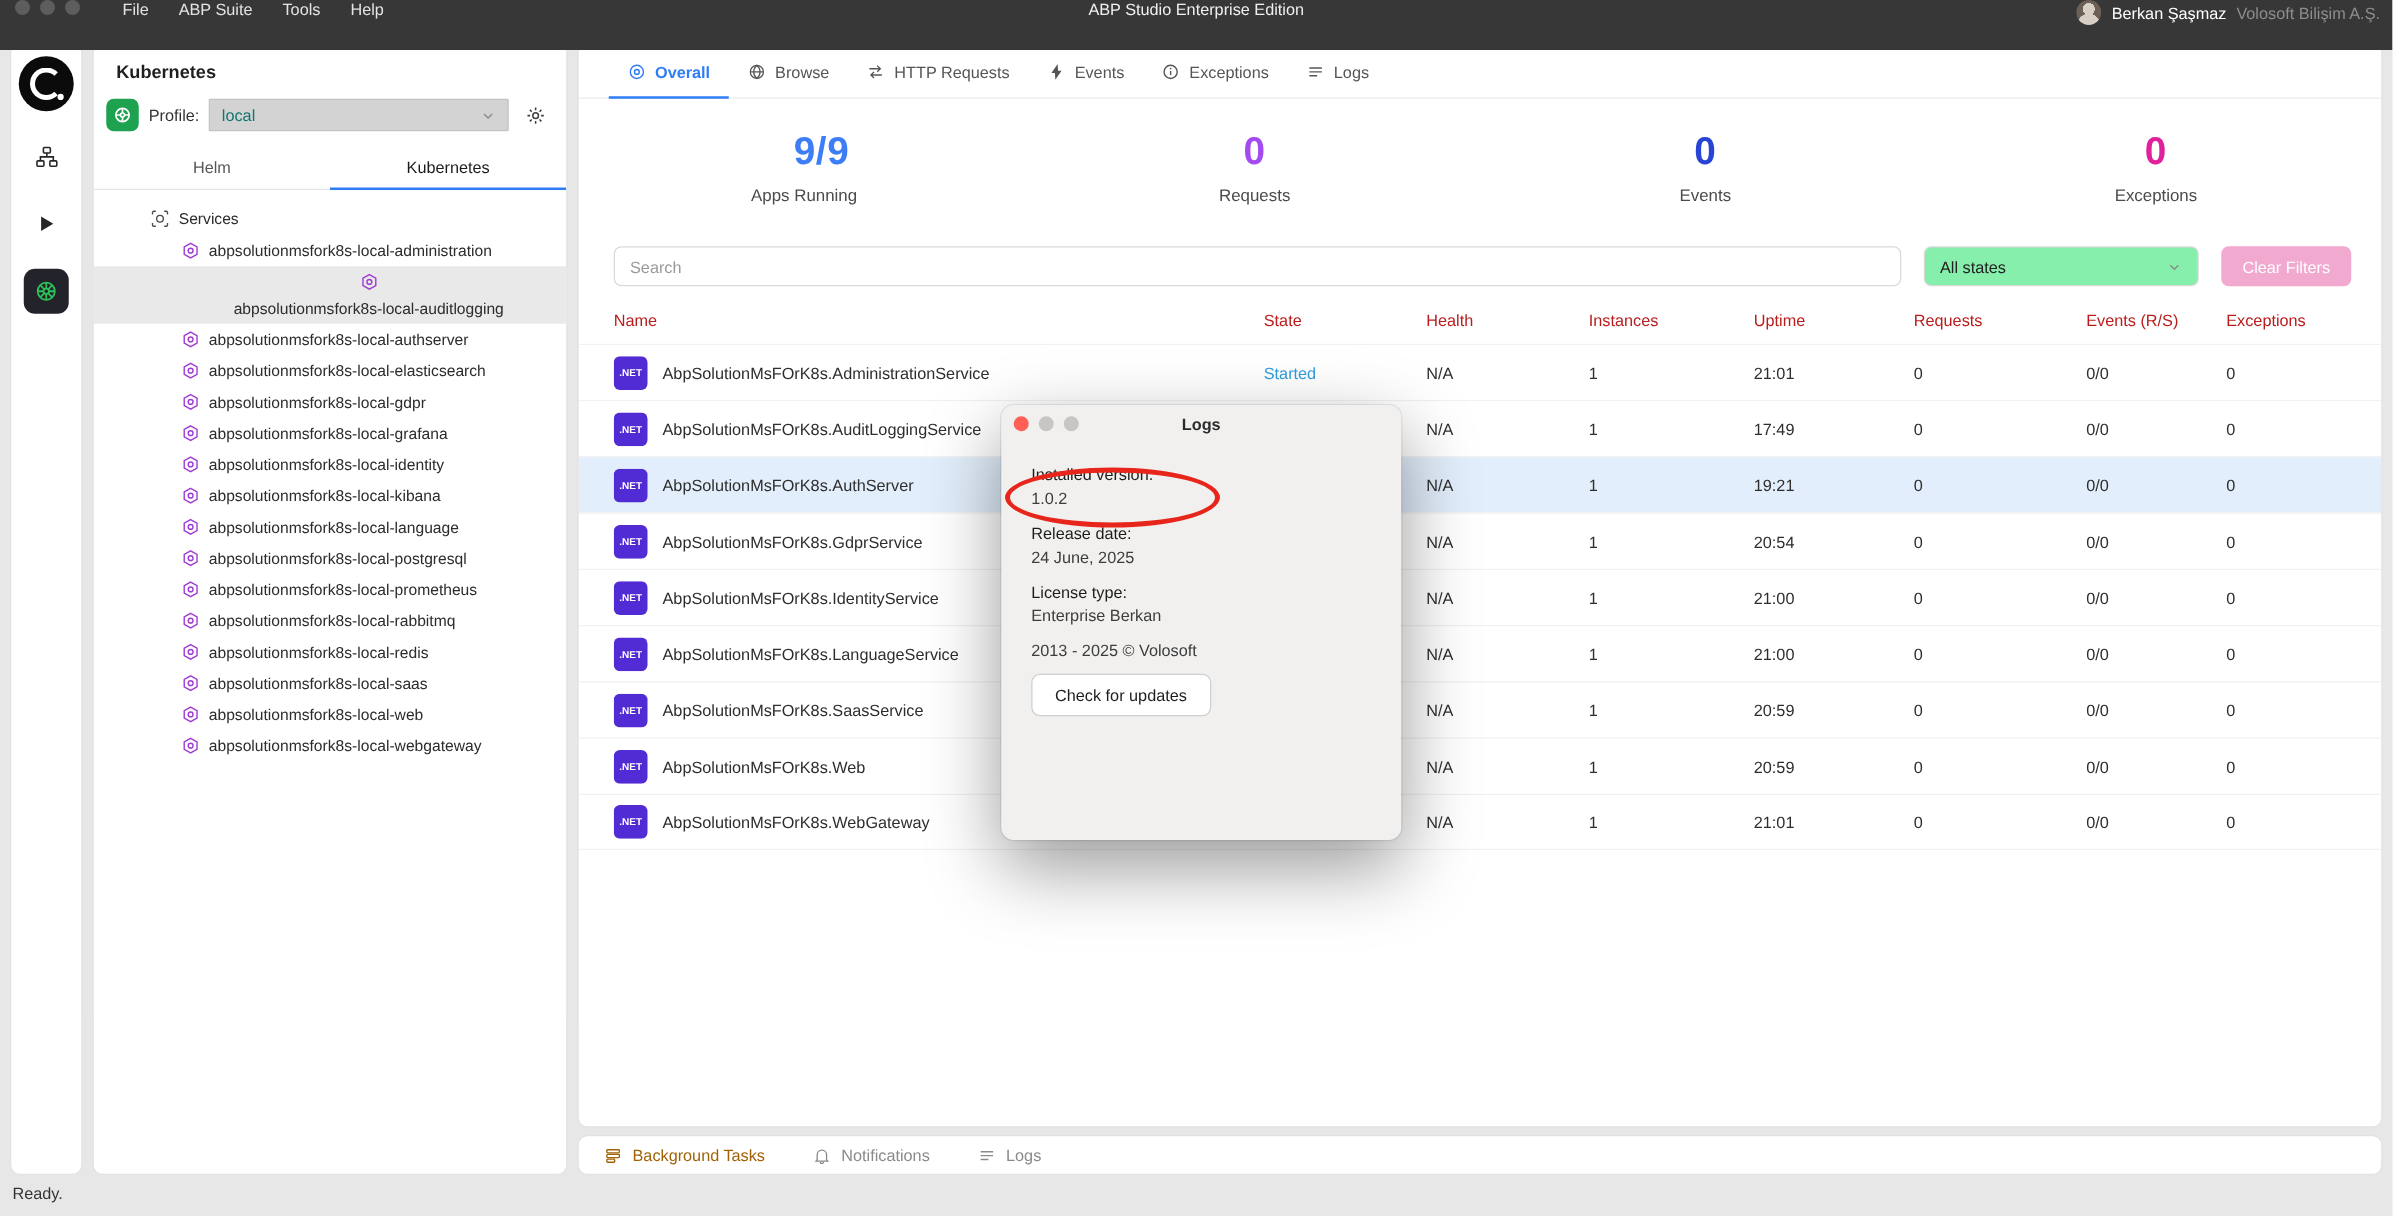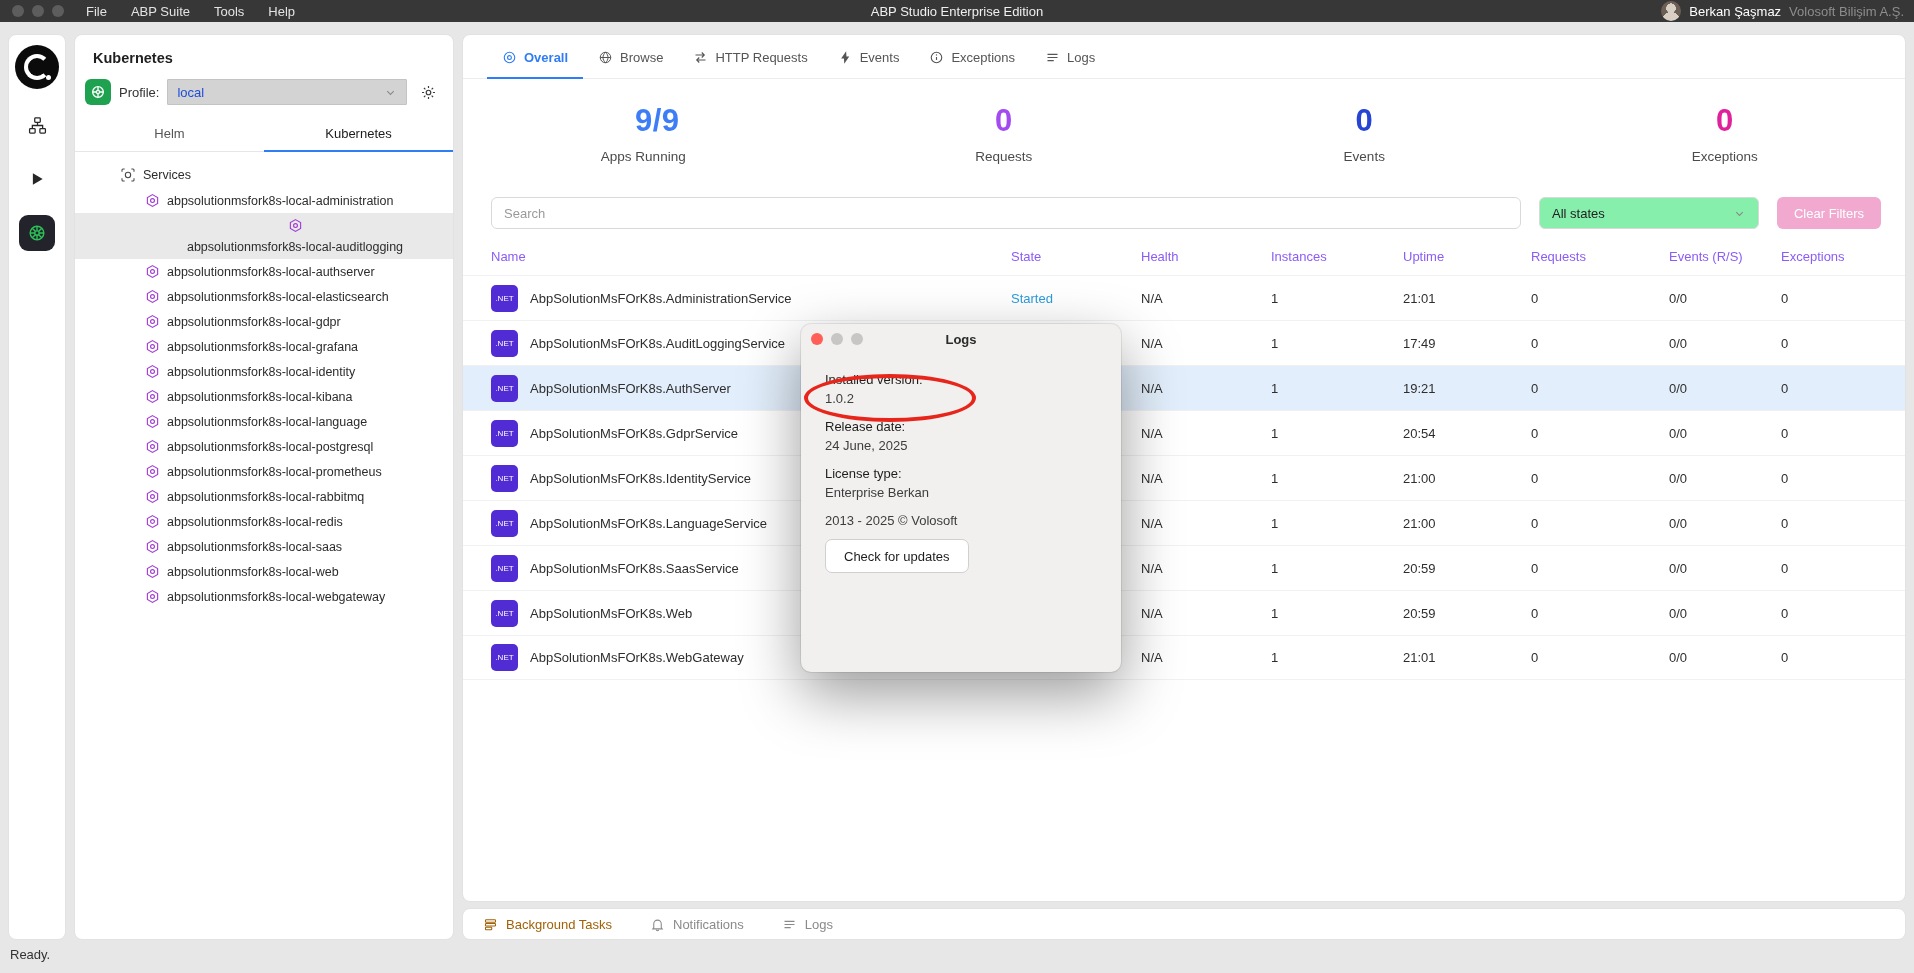--- a/index.html
+++ b/index.html
@@ -1,21 +1,21 @@
 <!DOCTYPE html>
 <html><head>
 <meta charset="utf-8">
 <style>
   * { margin:0; padding:0; box-sizing:border-box; }
   html,body { width:1914px; height:973px; font-family:"Liberation Sans", sans-serif; }
   body { background:#e7e7e7; overflow:hidden; position:relative; color:#2e2e2e; }
 
   
-  .titlebar { position:absolute; top:0; left:0; right:0; height:22px; background:#373737;
-    display:flex; align-items:center; padding:0 12px; z-index:10; }
+  .titlebar { position:absolute; top:0; left:0; right:0; height:40px; background:#373737;
+    display:flex; align-items:flex-start; padding:0 12px; z-index:10;gap:12px; }
   .traffic { display:flex; align-items:center; }
   .tl { width:12px; height:12px; border-radius:50%; background:#5d5d5d; margin-right:8px; display:inline-block; }
   .menubar { display:flex; gap:24px; margin-left:14px; font-size:13px; color:#e3e3e3; }
   .menu-item { cursor:default; }
   .win-title { position:absolute; left:0; right:0; text-align:center; font-size:13px; color:#efefef; pointer-events:none; }
   .user { position:absolute; right:10px; display:flex; align-items:center; gap:8px; font-size:13px; color:#fff; }
   .avatar { width:20px; height:20px; border-radius:50%; display:inline-block;
     background:
       radial-gradient(circle at 50% 36%, #d8cfc5 0 29%, rgba(0,0,0,0) 30%),
       radial-gradient(circle at 50% 100%, #d8cfc5 0 40%, rgba(0,0,0,0) 41%),
@@ -32,21 +32,21 @@
   .rail-btn.rail-k8s { background:#23232b; border-radius:9px; color:#2cc257; }
 
   
   .sidebar { position:absolute; left:74px; top:34px; width:380px; bottom:33px; background:#fff;
     border:1px solid #e2e2e2; border-radius:8px; overflow:hidden; }
   .sb-heading { padding:15px 0 0 18px; font-size:14.5px; font-weight:700; color:#1f1f1f; }
   .profile-row { display:flex; align-items:center; gap:8px; margin:13px 12px 0 10px; }
   .k8s-badge { width:26px; height:26px; border-radius:6px; background:#1fa24f; display:flex; align-items:center; justify-content:center; color:#fff; flex:0 0 26px; }
   .profile-label { font-size:13px; color:#333; }
   .profile-select { flex:1; height:26px; background:#d3d3d3; border:1px solid #c3c3c3; border-radius:1px;
-    display:flex; align-items:center; justify-content:space-between; padding:0 9px; font-size:13px; color:#1d4ed8; }
+    display:flex; align-items:center; justify-content:space-between; padding:0 9px; font-size:13px; color:#0f766e; }
   .profile-select .chev { color:#8a8a8a; display:flex; }
   .gear { width:26px; display:flex; justify-content:center; color:#3d3d3d; }
   .sb-tabs { display:flex; margin-top:13px; border-bottom:1px solid #e6e6e6; }
   .sb-tab { flex:1; text-align:center; font-size:13px; color:#555; padding:8px 0 9px; border-bottom:2px solid transparent; margin-bottom:-1px; }
   .sb-tab.active { color:#1c1c1c; border-bottom-color:#2f7df6; }
   .tree { margin-top:10px; font-size:12.5px; color:#2c2c2c; }
   .tree-root { display:flex; align-items:center; gap:7px; padding:5px 18px 5px 45px; }
   .tree-root-icon { display:flex; }
   .svc { display:flex; align-items:center; gap:7px; padding:5px 8px 5px 70px; white-space:nowrap; }
   .svc.selected { background:#e9e9e9;flex-direction:column; }
@@ -67,26 +67,26 @@
   .search-input { flex:1; height:32px; border:1px solid #d9d9d9; border-radius:6px; padding:0 12px;
     font-size:13px; color:#333; background:#fff; outline:none; font-family:"Liberation Sans", sans-serif; }
   .search-input::placeholder { color:#9a9a9a; }
   .state-select { width:220px; height:32px; border:1px solid #d9d9d9; border-radius:6px; background:#86efac;
     display:flex; align-items:center; justify-content:space-between; padding:0 12px; font-size:13px; color:#222; flex:0 0 220px; }
   .state-select .chev { color:#8a8a8a; display:flex; }
   .clear-btn { width:104px; height:32px; flex:0 0 104px; background:#f1a9d0; color:#fff; border:none; border-radius:6px;
     font-size:13px; font-family:"Liberation Sans", sans-serif; }
   .thead, .trow { display:grid; grid-template-columns:520px 130px 130px 132px 128px 138px 112px 1fr;
     align-items:center; padding-left:28px; font-size:13px; }
-  .thead { height:38px; color:#8b5cf6; margin-top:8px; }
+  .thead { height:38px; color:#b91c1c; margin-top:8px; }
   .trow { height:45px; color:#2e2e2e; border-top:1px solid #f1f1f1; }
   .trow:last-child { border-bottom:1px solid #f1f1f1; }
   .trow.selected { background:#e2eefb; }
   .name-cell { display:flex; align-items:center; gap:12px; overflow:hidden; white-space:nowrap; padding-right:8px; }
-  .net-badge { width:27px; height:27px; border-radius:5px; background:#512bd4; color:#fff; font-size:8px; font-weight:400;
+  .net-badge { width:27px; height:27px; border-radius:5px; background:#512bd4; color:#fff; font-size:8px; font-weight:700;
     display:flex; align-items:center; justify-content:center; flex:0 0 27px; }
   .cell.state.started { color:#2d9cdb; }
 
   
   .taskbar { position:absolute; left:462px; right:8px; top:908px; height:32px; background:#fff;
     border:1px solid #e2e2e2; border-radius:8px; display:flex; align-items:center; padding:0 20px; gap:38px; }
   .tb-item { display:flex; align-items:center; gap:8px; font-size:13px; color:#a16207; }
   .tb-item.muted { color:#8a8a8a; }
   .tb-item .tb-icon { display:flex; }
   .statusbar { position:absolute; left:10px; top:947px; font-size:13px; color:#333; }

